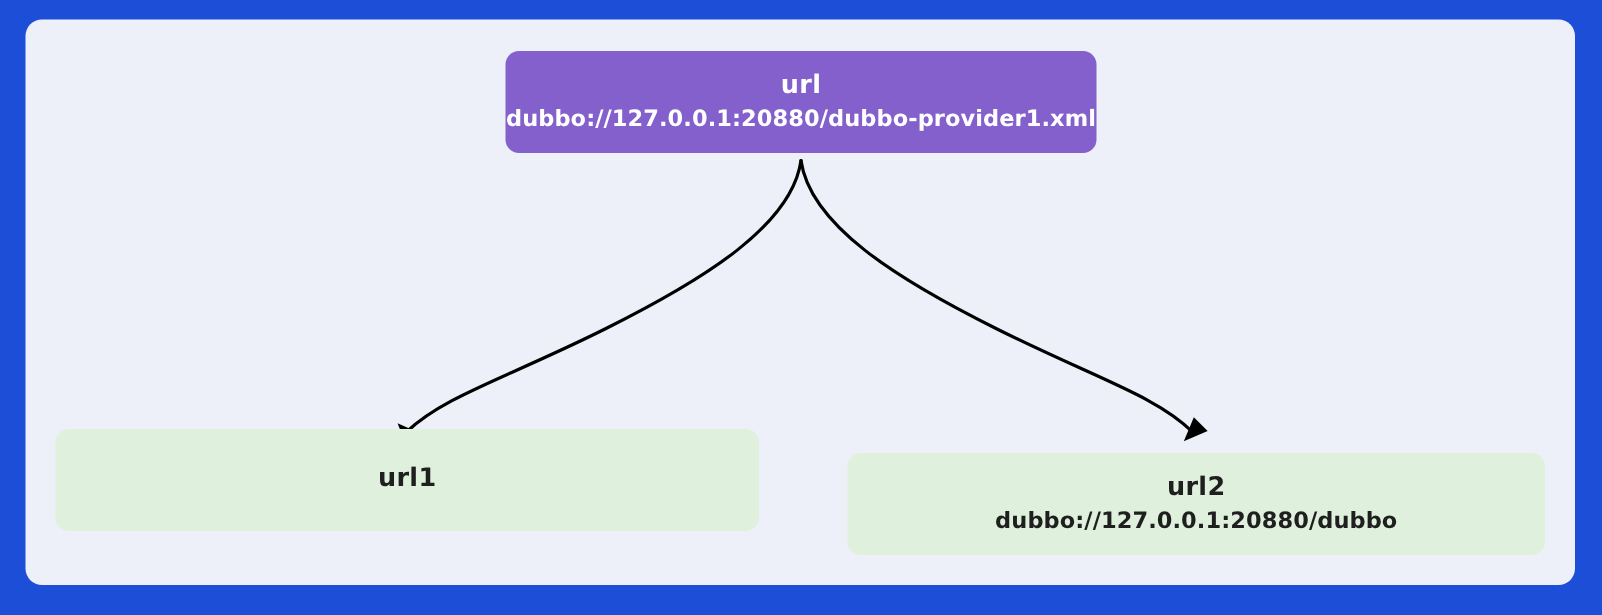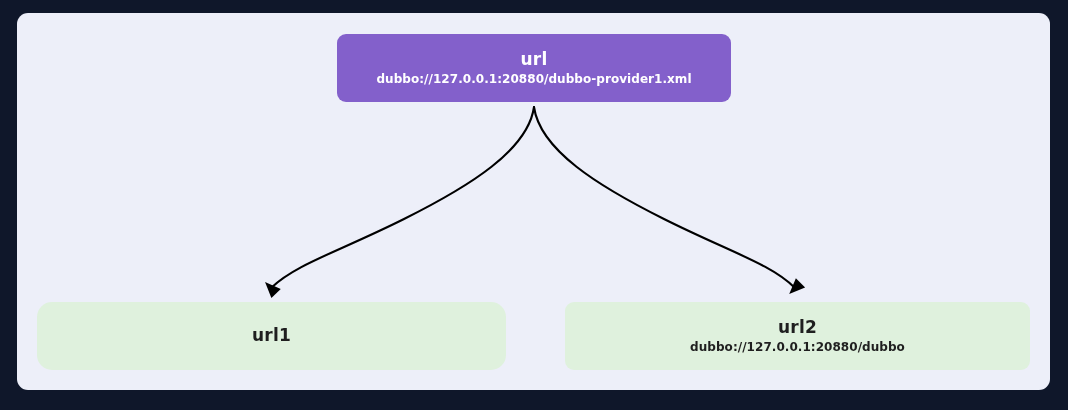--- a/index.html
+++ b/index.html
@@ -10,21 +10,21 @@
   body {
     width: 1068px;
     height: 410px;
     font-family: "DejaVu Sans", sans-serif;
     overflow: hidden;
   }
   #stage {
     position: relative;
     width: 1068px;
     height: 410px;
-    background: #0f172a;
+    background: #1d4ed8;
   }
   #diagram-panel {
     position: absolute;
     left: 17px;
     top: 13px;
     width: 1033px;
     height: 377px;
     background: #edeff9;
     border-radius: 11px;
   }
@@ -47,40 +47,39 @@
     text-align: center;
     line-height: 1.28;
   }
   .node-title {
     font-size: 17px;
     font-weight: bold;
     letter-spacing: 0.2px;
     margin-bottom: 1px;
   }
   .node-sub {
-    font-size: 12px;
+    font-size: 15px;
     font-weight: bold;
     letter-spacing: 0.05px;
   }
   #node-url {
     left: 337px;
     top: 34px;
     width: 394px;
     height: 68px;
     background: #8360cb;
     color: #ffffff;
   }
   #node-url1 {
     left: 37px;
-    top: 302px;
+    top: 286px;
     width: 469px;
     height: 68px;
     background: #dff1dd;
     color: #1f1f1f;
-    border-radius: 15px;
   }
   #node-url2 {
     left: 565px;
     top: 302px;
     width: 465px;
     height: 68px;
     background: #dff1dd;
     color: #1f1f1f;
   }
 </style>

